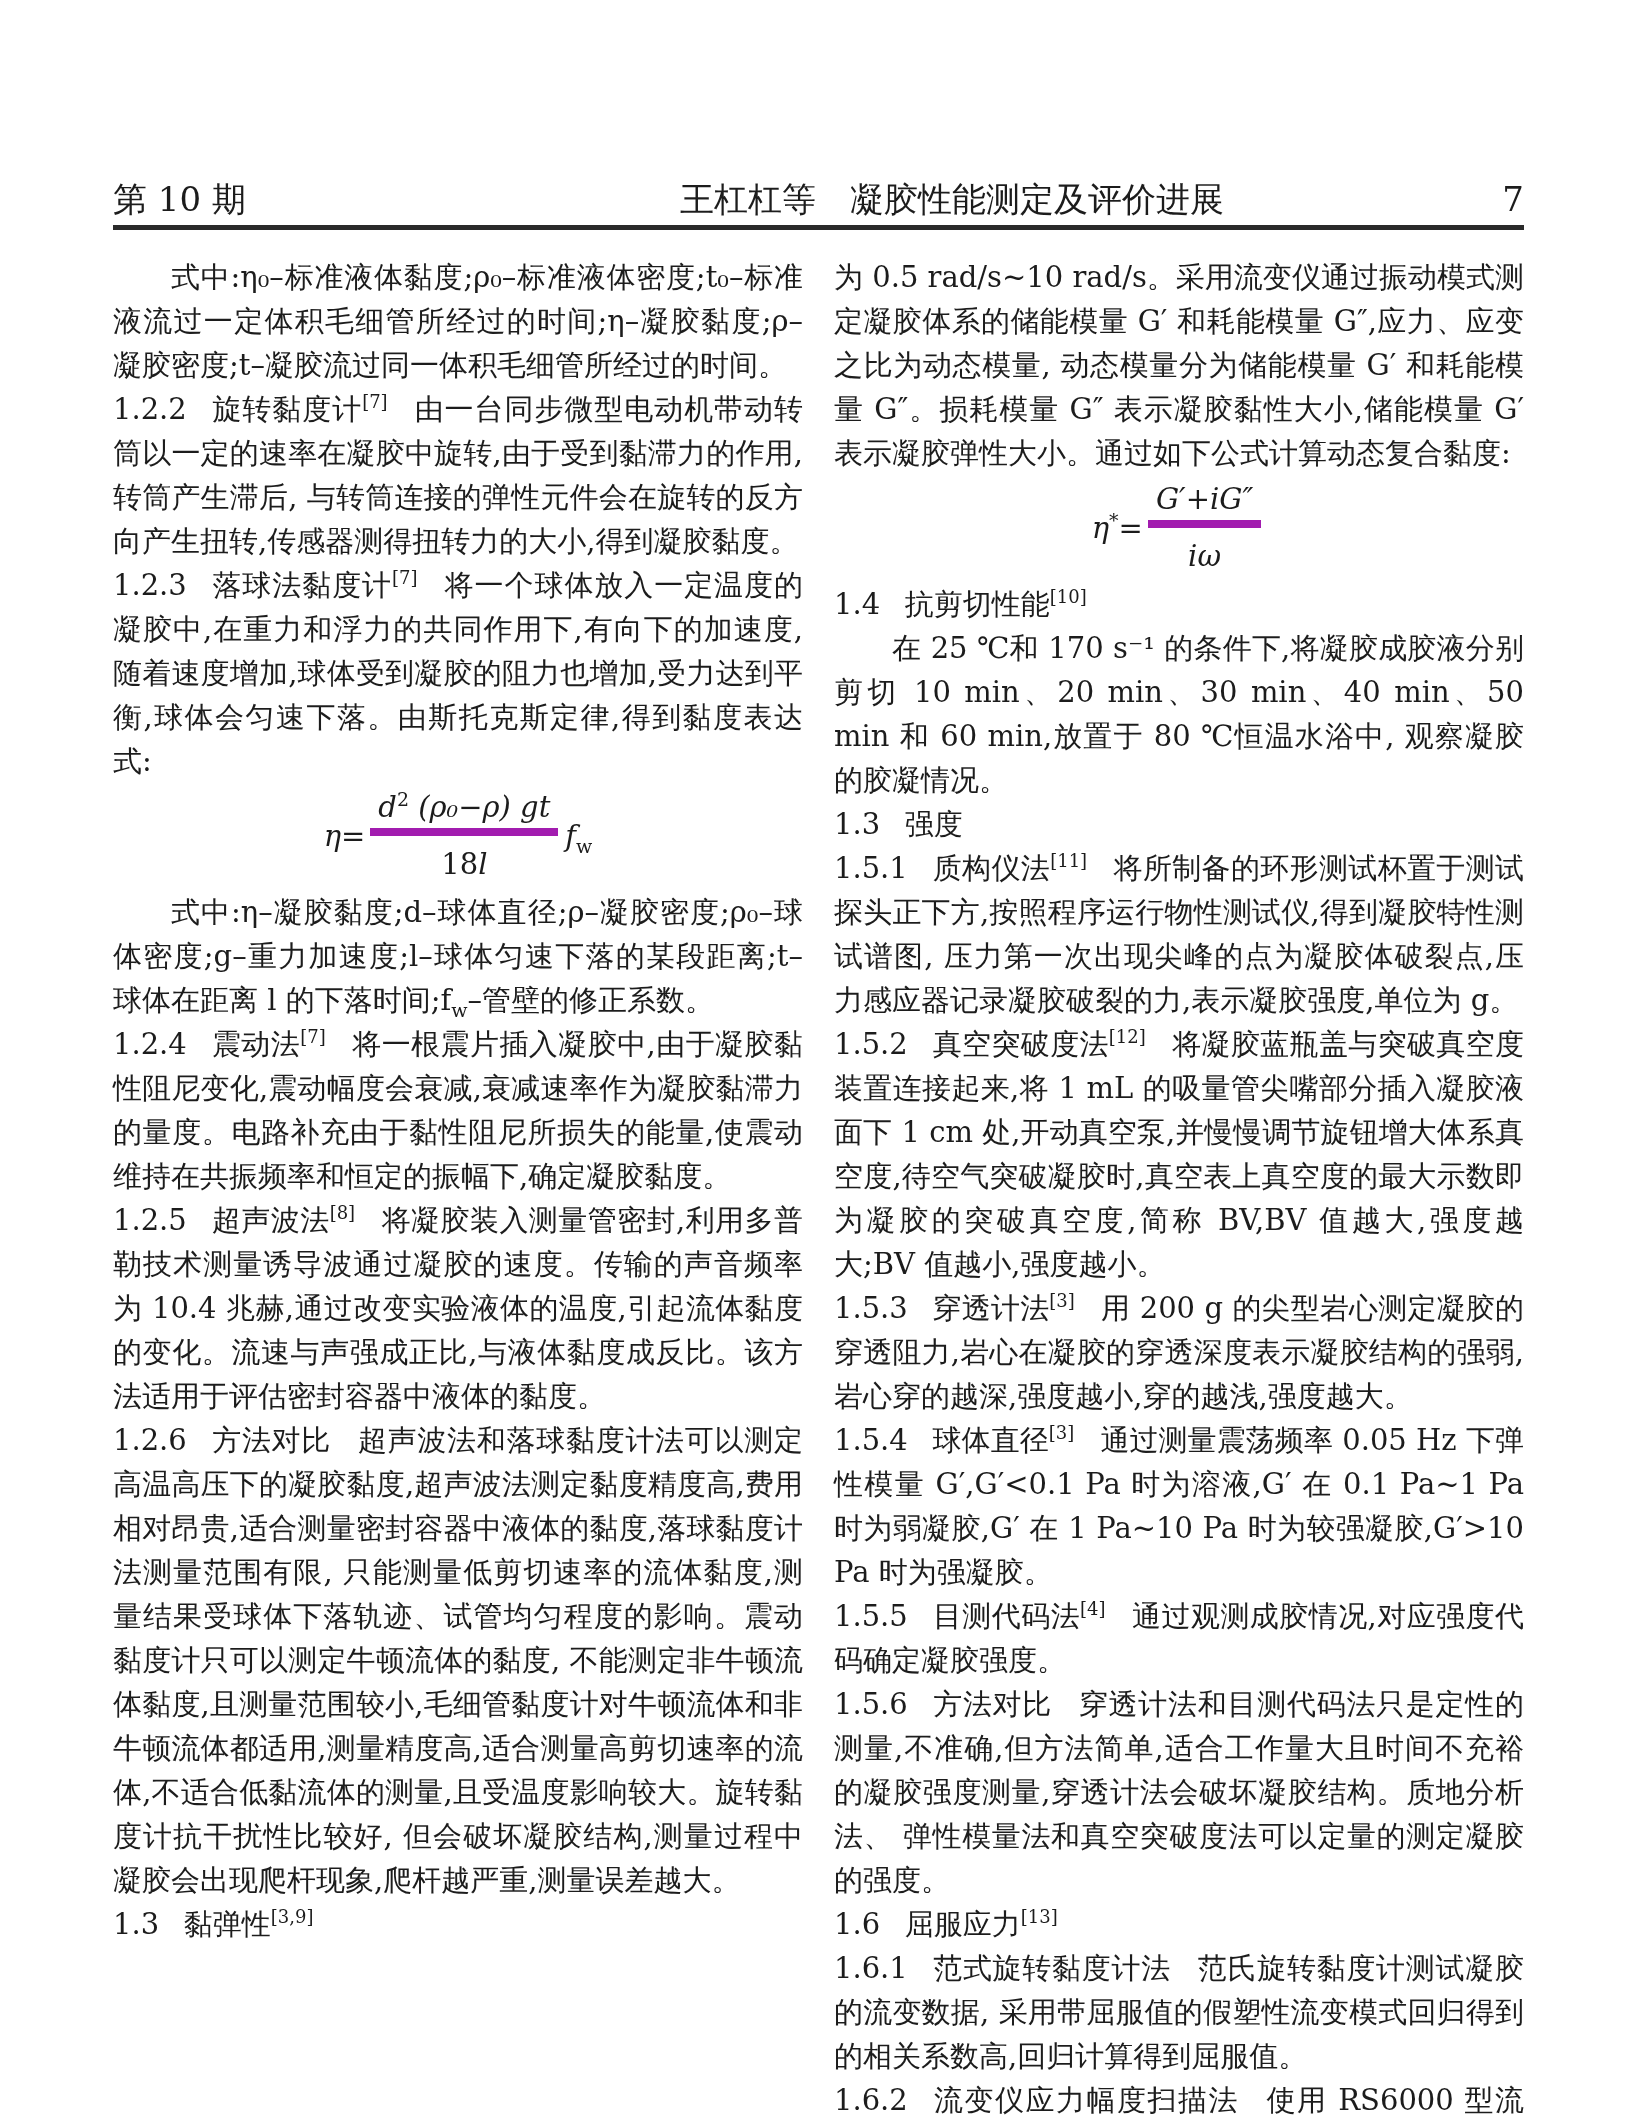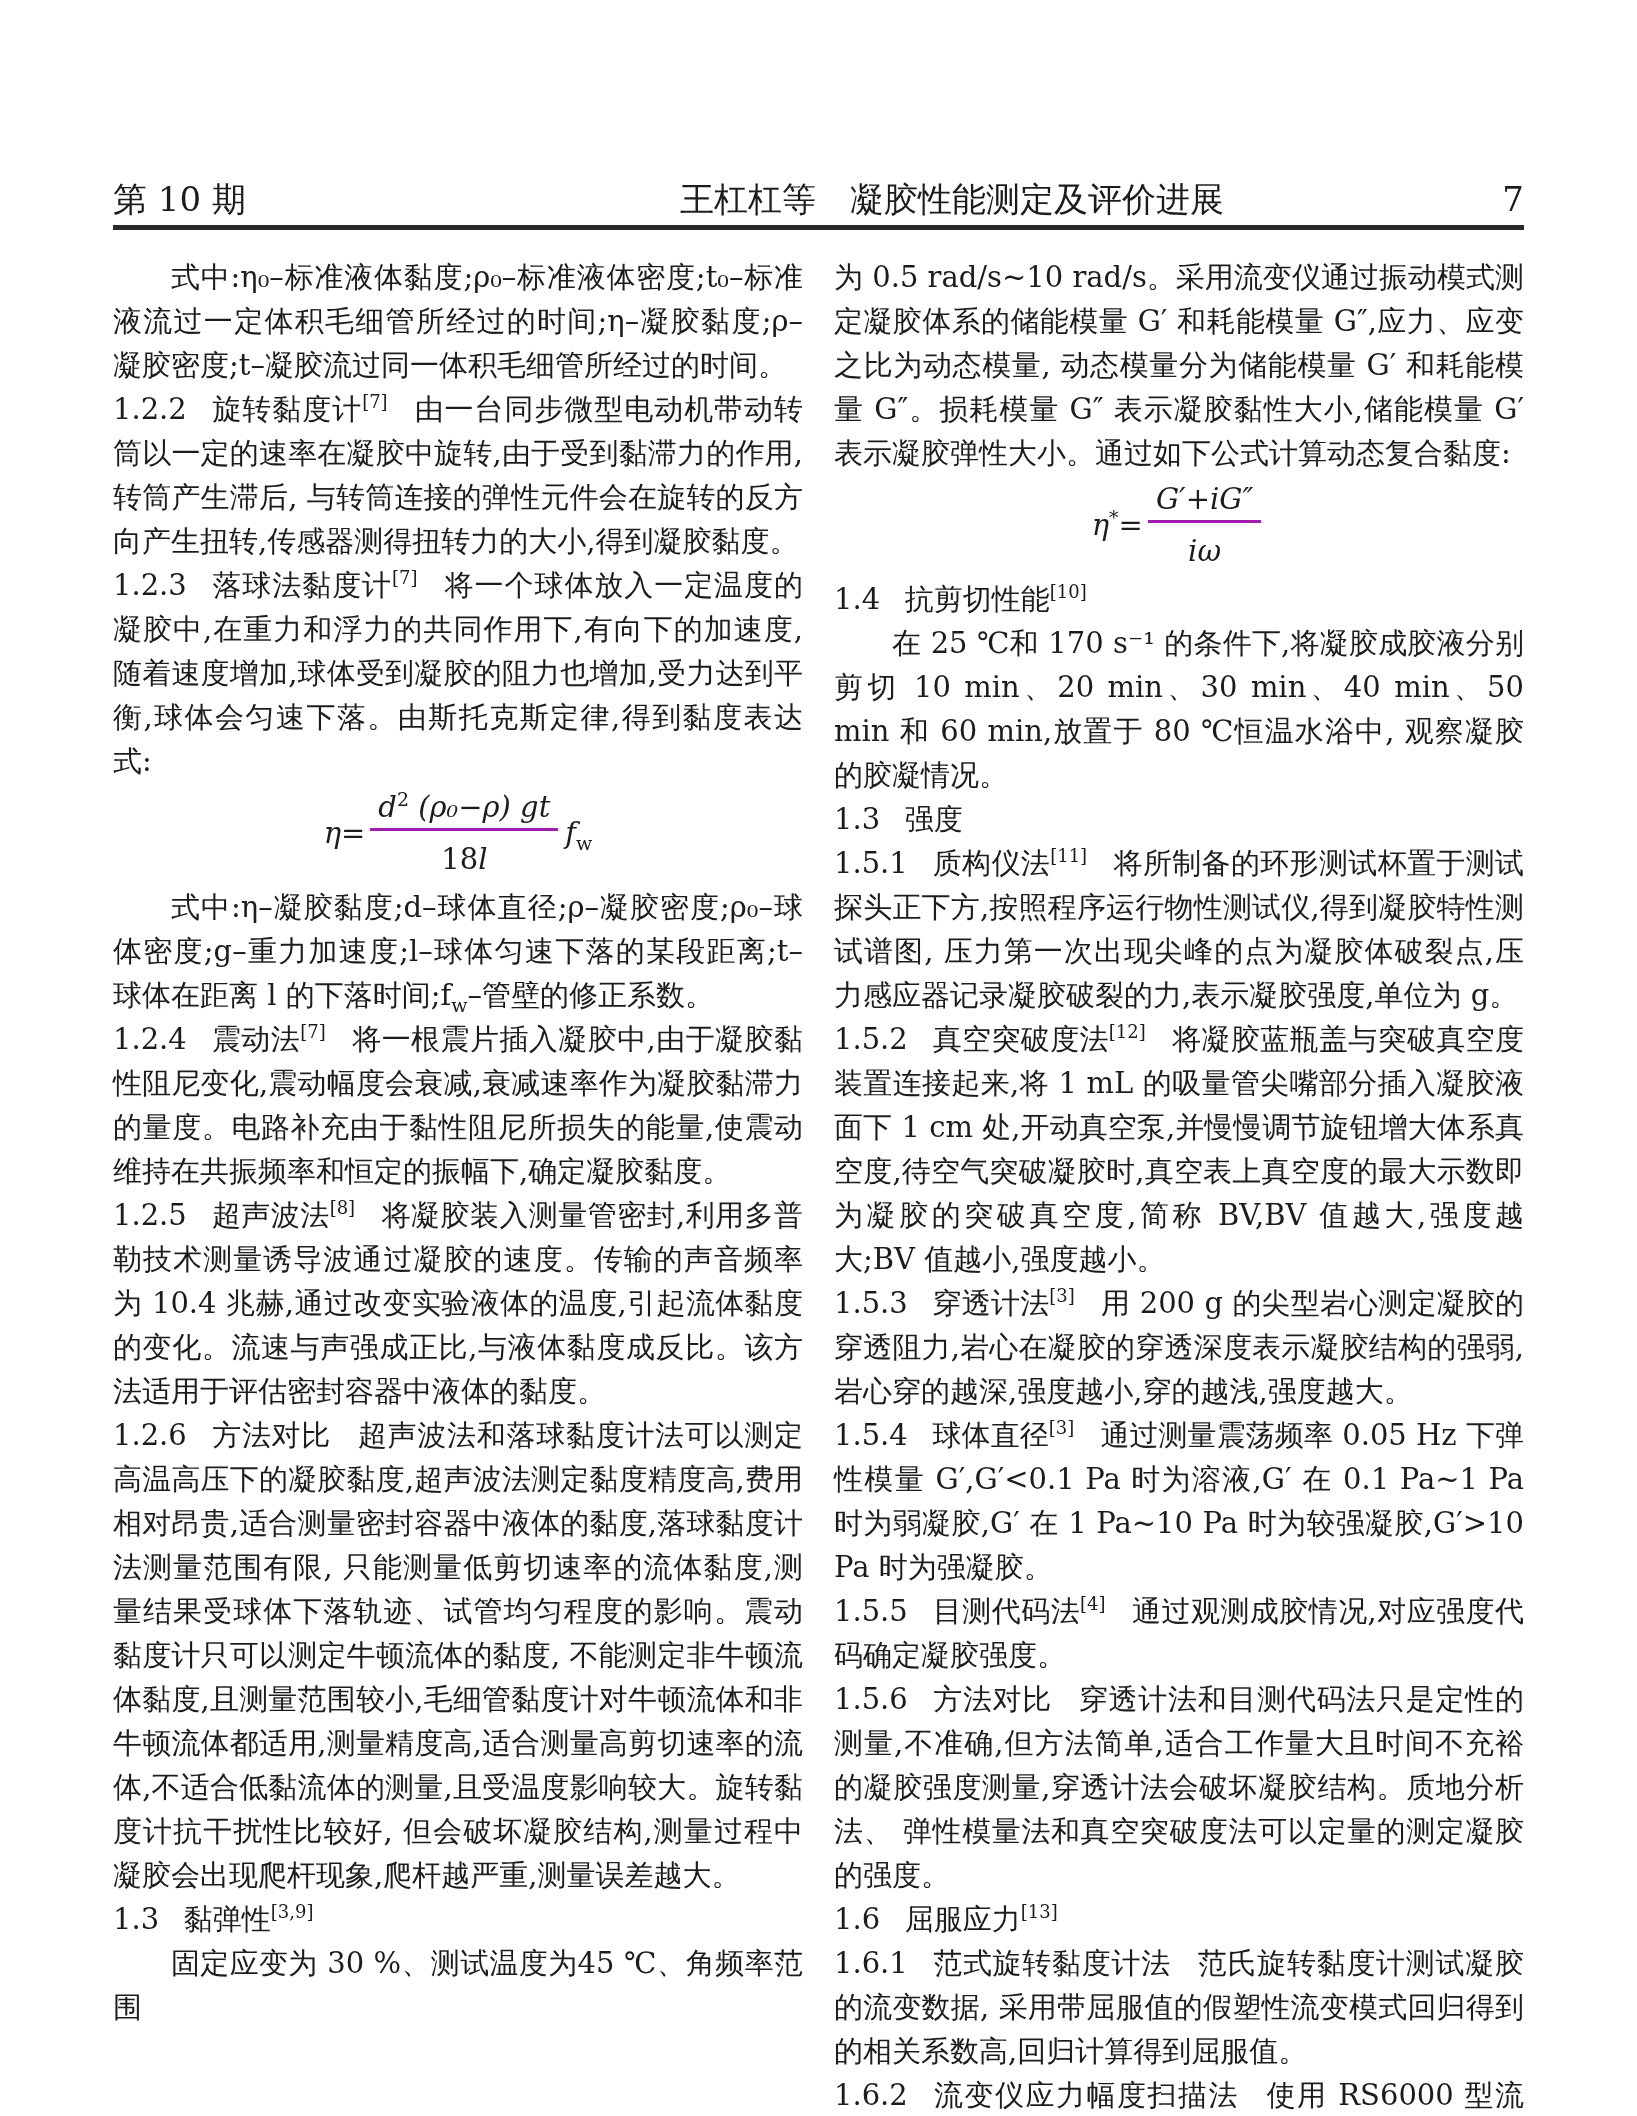--- a/index.html
+++ b/index.html
@@ -69,21 +69,21 @@
   .f-sub { vertical-align: sub; }
   .frac {
     display: inline-flex;
     flex-direction: column;
     align-items: center;
     margin: 0 5px;
     vertical-align: middle;
   }
   .frac .num {
     padding: 0 8px 4px 8px;
-    border-bottom: 3px solid #a21caf;
+    border-bottom: 8px solid #a21caf;
     white-space: nowrap;
   }
   .frac .den { padding-top: 12px; white-space: nowrap; }
   .coef { margin-left: 2px; }
 </style>
 </head>
 <body>
 
 <div class="page">
 
@@ -116,21 +116,20 @@
       <p class="para indent"><span>式中:η–凝胶黏度;d–球体直径;ρ–凝胶密度;ρ₀–球体密度;g–重力加速度;l–球体匀速下落的某段距离;t–球体在距离 l 的下落时间;f</span><sub class="f-sub">w</sub><span>–管壁的修正系数。</span></p>
 
       <p class="para"><span class="sec-num">1.2.4</span><span>震动法</span><sup class="cite">[7]</sup><span class="run-gap"></span><span>将一根震片插入凝胶中,由于凝胶黏性阻尼变化,震动幅度会衰减,衰减速率作为凝胶黏滞力的量度。电路补充由于黏性阻尼所损失的能量,使震动维持在共振频率和恒定的振幅下,确定凝胶黏度。</span></p>
 
       <p class="para"><span class="sec-num">1.2.5</span><span>超声波法</span><sup class="cite">[8]</sup><span class="run-gap"></span><span>将凝胶装入测量管密封,利用多普勒技术测量诱导波通过凝胶的速度。传输的声音频率为 10.4 兆赫,通过改变实验液体的温度,引起流体黏度的变化。流速与声强成正比,与液体黏度成反比。该方法适用于评估密封容器中液体的黏度。</span></p>
 
       <p class="para"><span class="sec-num">1.2.6</span><span>方法对比</span><span class="run-gap"></span><span>超声波法和落球黏度计法可以测定高温高压下的凝胶黏度,超声波法测定黏度精度高,费用相对昂贵,适合测量密封容器中液体的黏度,落球黏度计法测量范围有限, 只能测量低剪切速率的流体黏度,测量结果受球体下落轨迹、试管均匀程度的影响。震动黏度计只可以测定牛顿流体的黏度, 不能测定非牛顿流体黏度,且测量范围较小,毛细管黏度计对牛顿流体和非牛顿流体都适用,测量精度高,适合测量高剪切速率的流体,不适合低黏流体的测量,且受温度影响较大。旋转黏度计抗干扰性比较好, 但会破坏凝胶结构,测量过程中凝胶会出现爬杆现象,爬杆越严重,测量误差越大。</span></p>
 
       <p class="para"><span class="sec-num">1.3</span><span>黏弹性</span><sup class="cite">[3,9]</sup></p>
 
-      <p class="para indent">固定应变为 30 %、测试温度为45 ℃、角频率范围</p>
 
     </section>
 
     <section class="col">
 
       <p class="para">为 0.5 rad/s~10 rad/s。采用流变仪通过振动模式测定凝胶体系的储能模量 G′ 和耗能模量 G″,应力、应变之比为动态模量, 动态模量分为储能模量 G′ 和耗能模量 G″。损耗模量 G″ 表示凝胶黏性大小,储能模量 G′ 表示凝胶弹性大小。通过如下公式计算动态复合黏度:</p>
 
       <div class="formula">
         <span><i class="f-var">η</i><sup class="f-exp">*</sup><span>=</span></span>
         <span class="frac">

